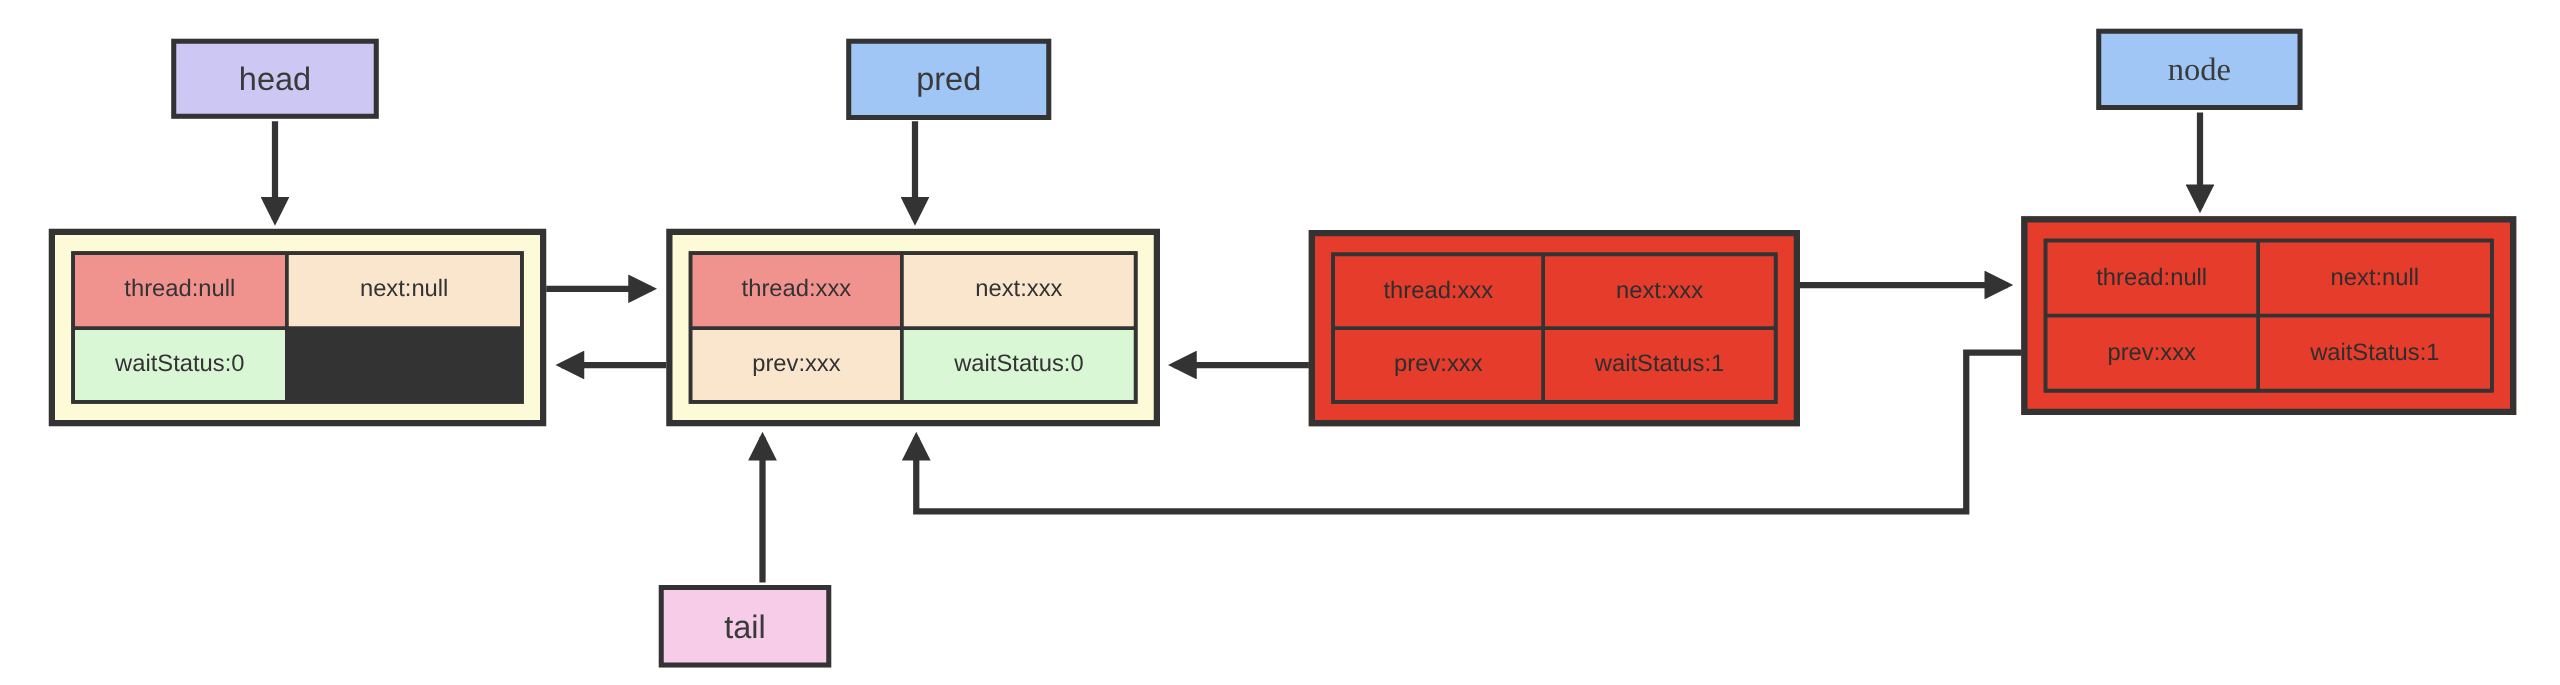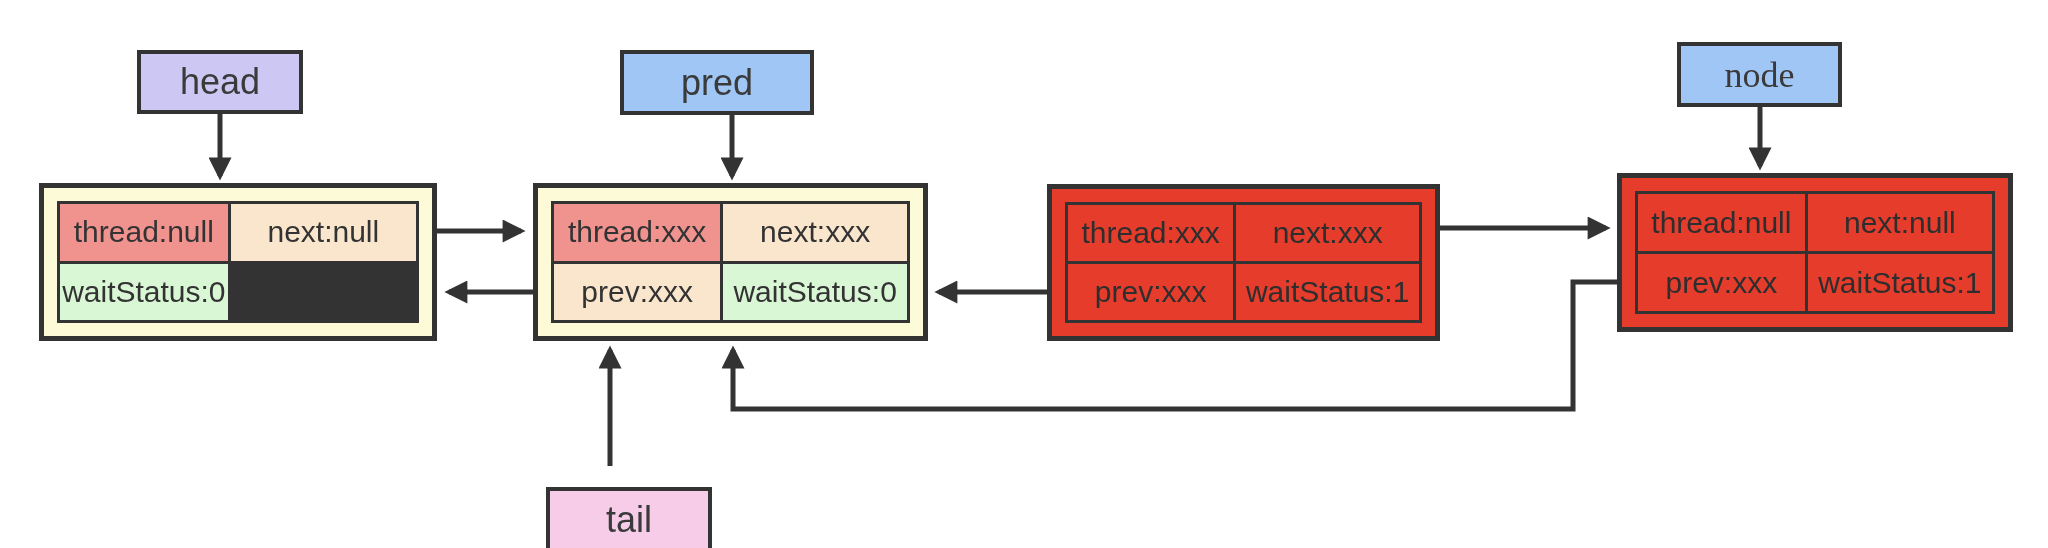--- a/index.html
+++ b/index.html
@@ -3,41 +3,41 @@
 <meta charset="utf-8">
 <style>
   * { margin:0; padding:0; box-sizing:border-box; }
   html,body { background:#ffffff; }
   body { width:2048px; height:548px; font-family:"Liberation Sans", sans-serif; }
   .canvas { position:relative; width:2048px; height:548px; background:#ffffff; overflow:hidden; }
 
   .plabel {
     position:absolute; border:4px solid #333333;
     display:flex; align-items:center; justify-content:center;
-    font-size:36px; color:#3a3a3a;margin-top:19px;
+    font-size:26px; color:#3a3a3a;
   }
   #label-head { left:137px; top:31px;  width:166px; height:64px; }
-  #label-pred { left:620px; top:31px;  width:194px; height:65px; }
+  #label-pred { left:677px; top:31px;  width:164px; height:65px; }
   #label-node { left:1677px; top:23px; width:165px; height:65px;font-family:Liberation Serif, serif; }
-  #label-tail { left:546px; top:468px; width:166px; height:66px; }
+  #label-tail { left:527px; top:468px; width:138px; height:66px; }
 
   .qnode { position:absolute; border:5px solid #333333; padding:13px; }
   #node1 { left:39px;   top:183px; width:398px; height:158px; }
   #node2 { left:533px;  top:183px; width:395px; height:158px; }
   #node3 { left:1047px; top:184px; width:393px; height:157px; }
   #node4 { left:1617px; top:173px; width:396px; height:159px; }
 
   .cells {
     width:100%; height:100%;
     display:grid; grid-template-columns:47.5fr 52.5fr; grid-template-rows:1fr 1fr;
     gap:3px; background:#333333; border:3px solid #333333;
   }
   .cell {
     display:flex; align-items:center; justify-content:center;
-    font-size:30px; color:#333333; white-space:nowrap; overflow:hidden;
+    font-size:19px; color:#333333; white-space:nowrap; overflow:hidden;
   }
   .qnode.cancelled .cell { color:#2e2e2e; }
 
   svg.arrows { position:absolute; left:0; top:0; width:2048px; height:548px; pointer-events:none; }
   .edge { stroke:#333333; stroke-width:5; fill:none; }
 </style>
 </head>
 <body>
 
 <div class="canvas">

